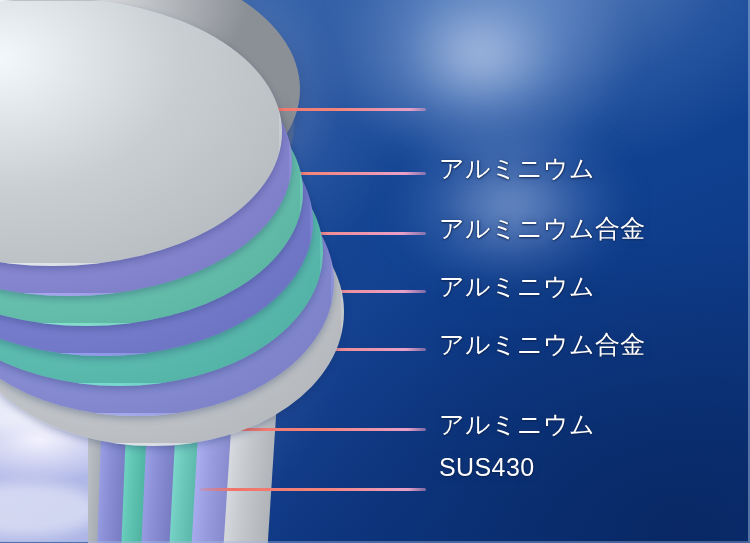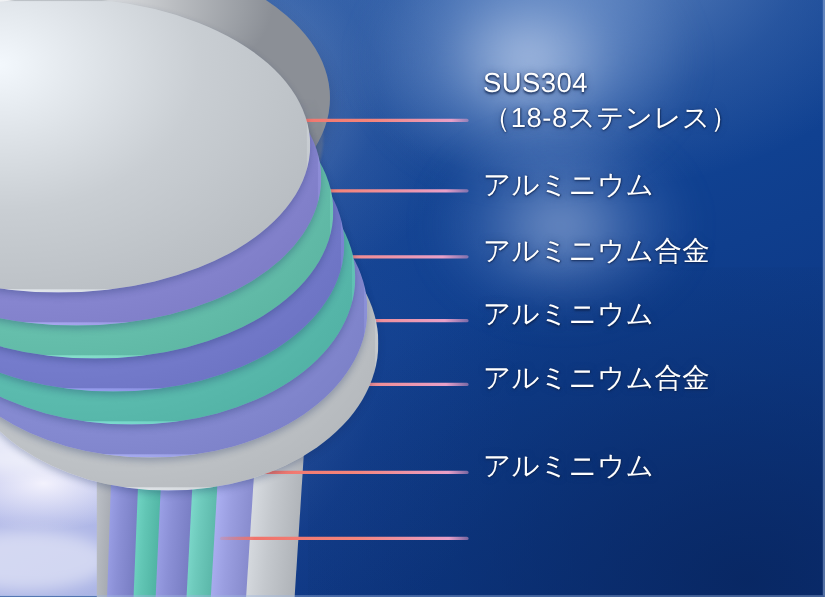--- a/index.html
+++ b/index.html
@@ -164,36 +164,33 @@
   <div id="lead-host">
       <div class="lead" style="left: 230px; top: 108px; width: 196px;"></div>
       <div class="lead" style="left: 170px; top: 172px; width: 256px;"></div>
       <div class="lead" style="left: 131px; top: 232px; width: 295px;"></div>
       <div class="lead" style="left: 155px; top: 290px; width: 271px;"></div>
       <div class="lead" style="left: 170px; top: 348px; width: 256px;"></div>
       <div class="lead" style="left: 196px; top: 428px; width: 230px;"></div>
       <div class="lead" style="left: 200px; top: 488px; width: 226px;"></div>
     </div>
 
-  <div class="label" id="lb0" style="left: 439px; top: 61px;">
-    <span>SUS304</span>
-    <span class="l2">（18-8ステンレス）</span>
-  </div>
   <div class="label" id="lb1" style="left: 439px; top: 153px;">
     <span>アルミニウム</span>
   </div>
   <div class="label" id="lb2" style="left: 439px; top: 213px;">
     <span>アルミニウム合金</span>
   </div>
   <div class="label" id="lb3" style="left: 439px; top: 271px;">
     <span>アルミニウム</span>
   </div>
   <div class="label" id="lb4" style="left: 439px; top: 329px;">
     <span>アルミニウム合金</span>
   </div>
   <div class="label" id="lb5" style="left: 439px; top: 409px;">
     <span>アルミニウム</span>
   </div>
   <div class="label" id="lb6" style="left: 439px; top: 452px;">
+    <span>SUS430</span>
   </div>
 
   <div class="frame"></div>
 </div>
 
 </body></html>

